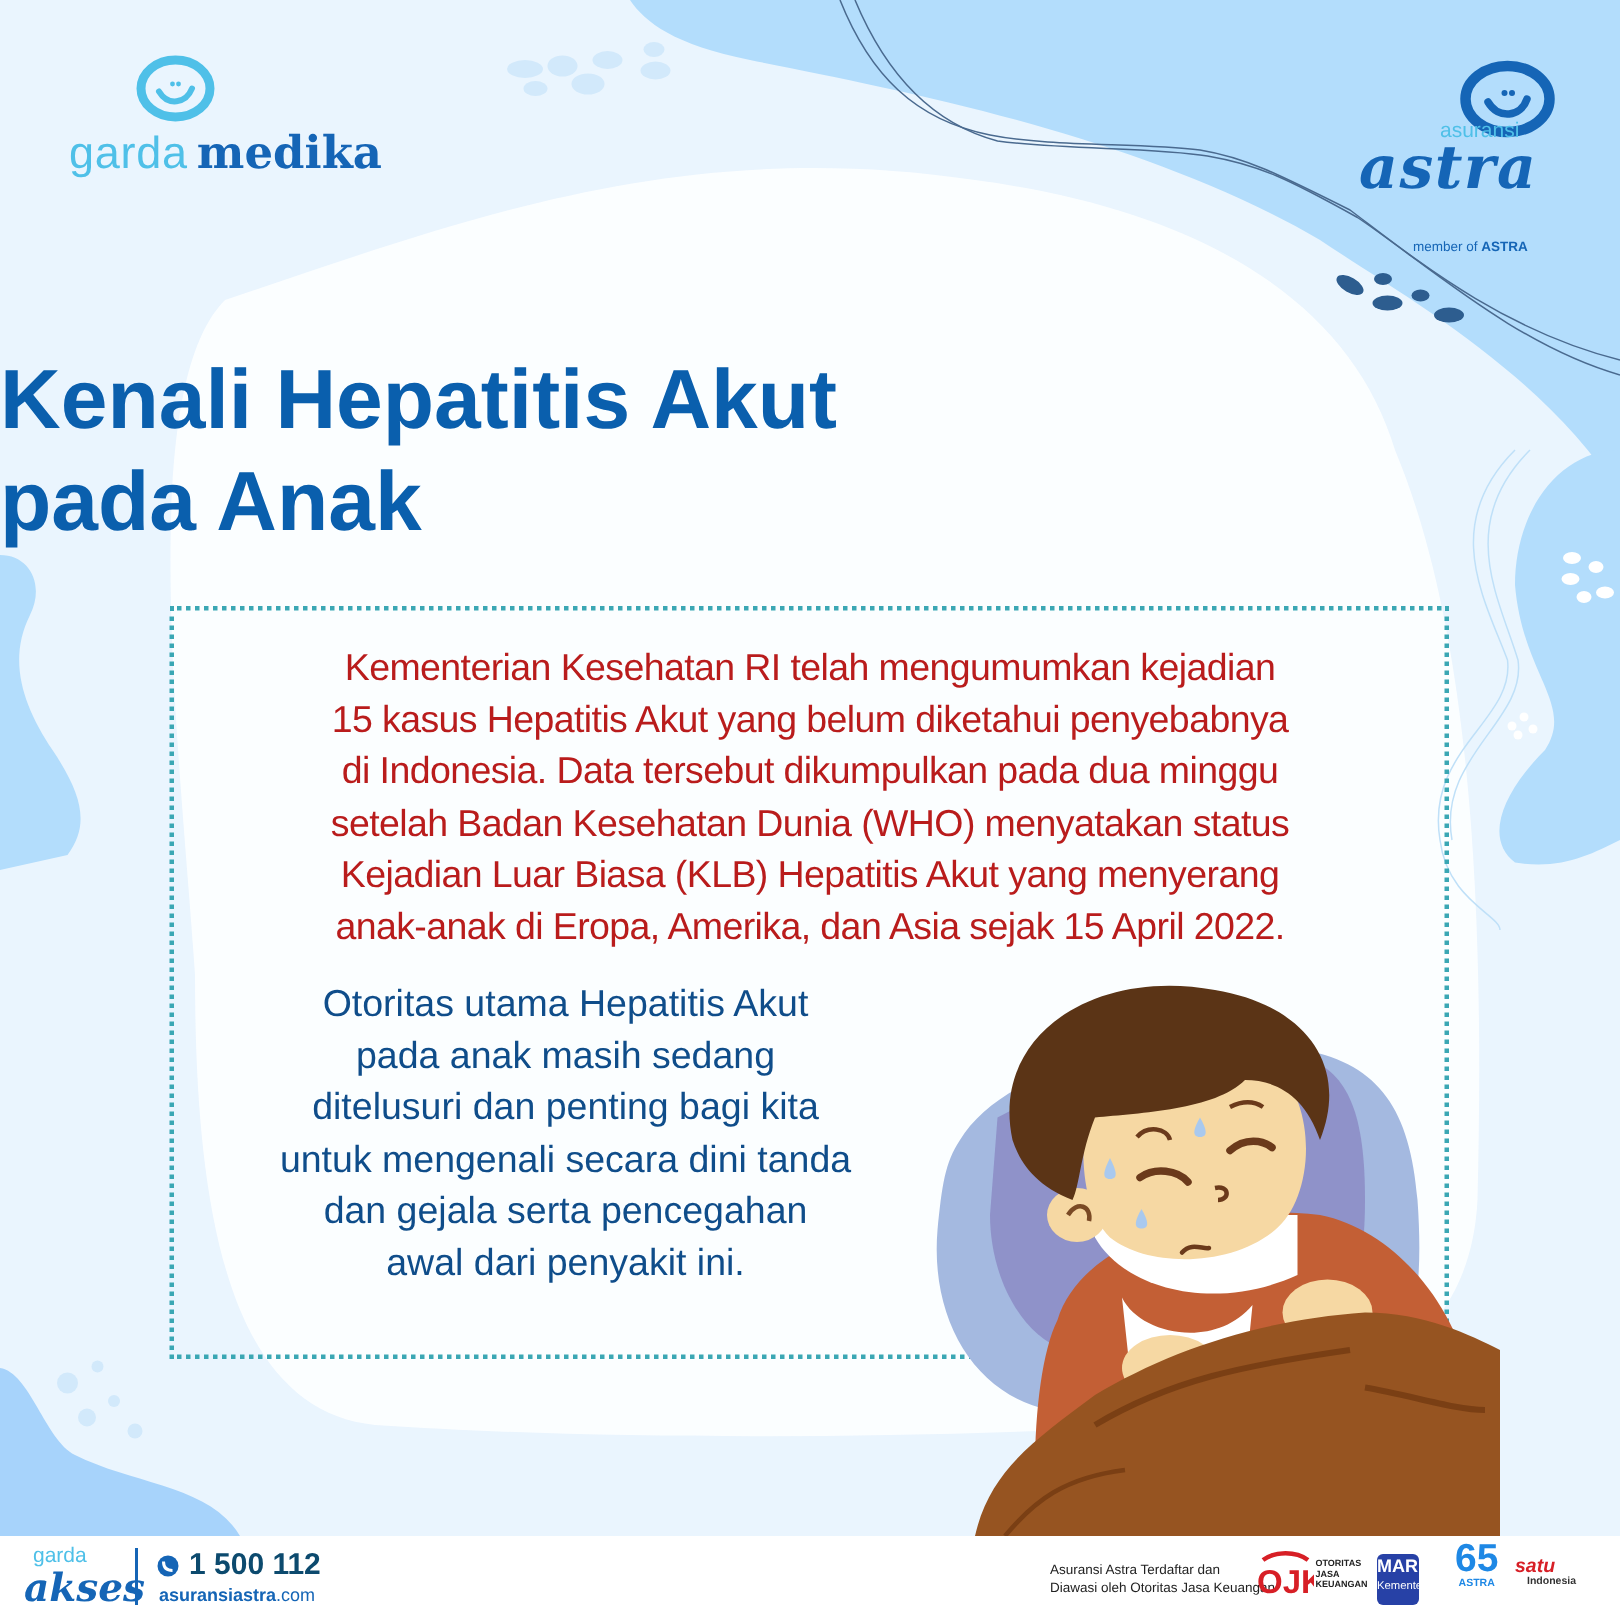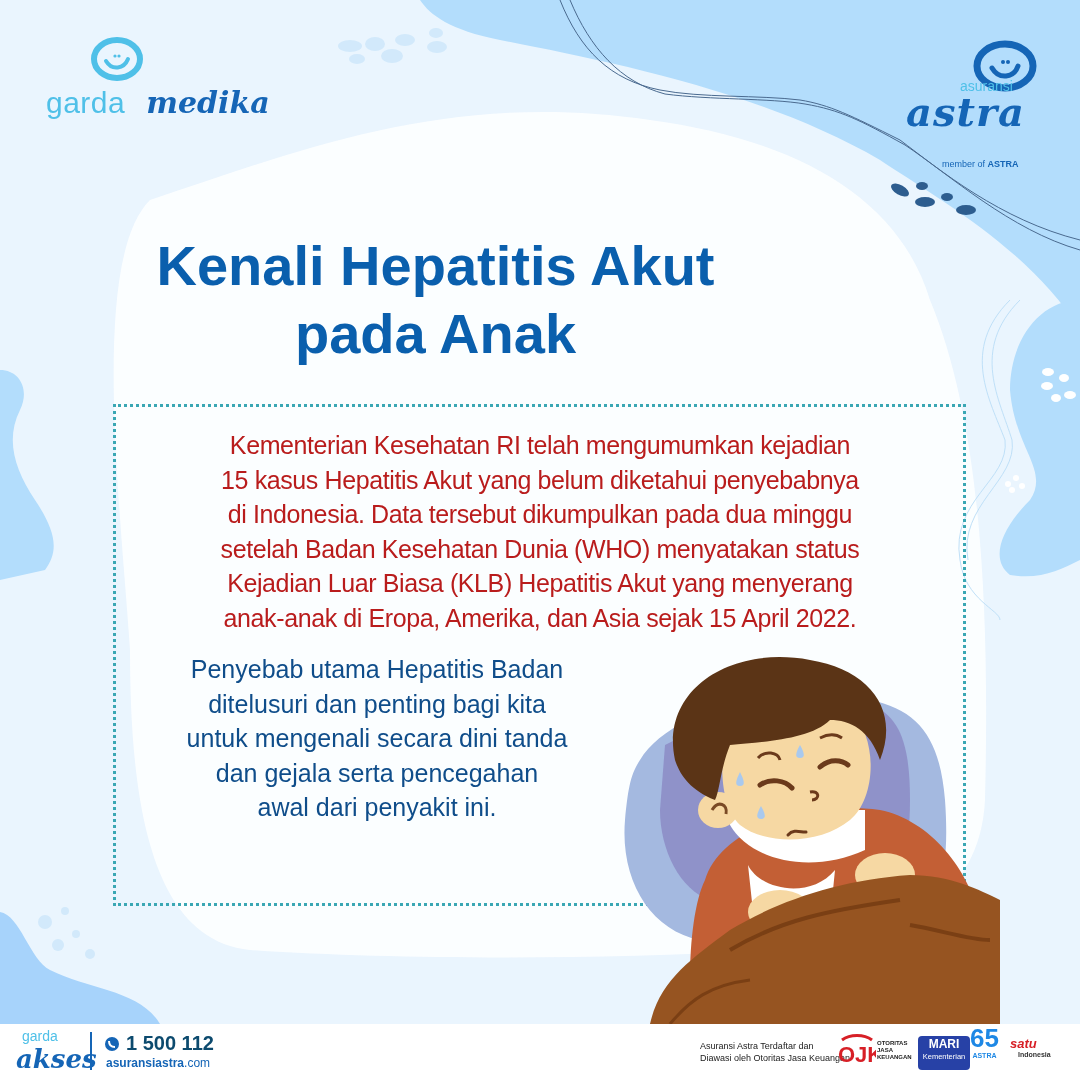--- a/index.html
+++ b/index.html
@@ -3,45 +3,45 @@
 <meta charset="utf-8">
 <style>
   html,body{margin:0;padding:0;}
   body{width:1080px;height:1080px;overflow:hidden;position:relative;background:#eaf5fe;font-family:"Liberation Sans","DejaVu Sans",sans-serif;}
   .canvas{position:absolute;left:0;top:0;width:1080px;height:1080px;}
   .bg-svg{position:absolute;left:0;top:0;}
   .logo-gm{position:absolute;left:40px;top:35px;width:220px;height:90px;}
   .gm-icon{position:absolute;left:50px;top:0;}
   .gm-text{position:absolute;left:6px;top:50px;font-size:30px;white-space:nowrap;}
   .gm-garda{color:#4fc0e8;font-weight:400;letter-spacing:0.5px;}
-  .gm-medika{color:#1565b6;font-style:italic;font-weight:700;font-family:"DejaVu Serif",serif;margin-left:21px;}
+  .gm-medika{color:#1565b6;font-weight:700;font-family:"DejaVu Serif",serif;margin-left:6px;}
   .logo-aa{position:absolute;left:900px;top:30px;width:140px;height:120px;}
   .aa-icon{position:absolute;left:72px;top:8px;}
   .aa-asuransi{position:absolute;left:60px;top:48px;font-size:14px;color:#4fc0e8;}
   .aa-astra{position:absolute;left:6px;top:58px;font-size:40px;color:#1565b6;font-style:italic;font-family:"DejaVu Serif",serif;font-weight:700;letter-spacing:1px;}
   .aa-member{position:absolute;left:42px;top:104px;font-size:9px;color:#1565b6;white-space:nowrap;margin-top:25px;}
   .aa-member b{font-weight:700;}
-  .title{position:absolute;left:0;top:232px;width:871px;text-align:center;color:#0a5fad;font-weight:700;font-size:56px;line-height:68px;}
+  .title{position:absolute;left:0;top:232px;width:871px;color:#0a5fad;font-weight:700;font-size:56px;line-height:68px;}
   .title div{white-space:nowrap;}
   .box{position:absolute;left:113px;top:404px;width:853px;height:502px;border:3px dotted #3aa7b4;box-sizing:border-box;}
   .para1{position:absolute;left:120px;top:428px;width:840px;text-align:center;color:#b91c1c;font-size:25px;line-height:34.5px;letter-spacing:-0.4px;}
   .para1 div,.para2 div{white-space:nowrap;}
   .para2{position:absolute;left:152px;top:652px;width:450px;text-align:center;color:#0f4d8a;font-size:25px;line-height:34.5px;}
   .illus{position:absolute;left:580px;top:650px;}
   .footer{position:absolute;left:0;top:1024px;width:1080px;height:56px;background:#ffffff;}
   .ga-garda{position:absolute;left:22px;top:4px;font-size:14px;color:#4fc0e8;}
   .ga-akses{position:absolute;left:16px;top:20px;font-size:26px;color:#1565b6;font-style:italic;font-family:"DejaVu Serif",serif;font-weight:700;}
   .ga-divider{position:absolute;left:90px;top:8px;width:2px;height:38px;background:#1565b6;}
   .ga-phone{position:absolute;left:104px;top:8px;font-size:20px;font-weight:700;color:#0c4a6e;white-space:nowrap;display:flex;align-items:center;gap:6px;justify-content:space-between;}
   .ga-site{position:absolute;left:106px;top:32px;font-size:12px;color:#1565b6;white-space:nowrap;}
   .ga-site b{font-weight:700;}
   .ojk-text{position:absolute;left:700px;top:16px;font-size:9px;color:#222;line-height:12px;white-space:nowrap;}
   .ojk-logo{position:absolute;left:838px;top:10px;}
   .ojk-small{position:absolute;left:877px;top:16px;font-size:6px;line-height:7px;color:#222;font-weight:700;}
-  .mari{position:absolute;left:918px;top:12px;width:52px;height:34px;background:#2741a6;border-radius:4px;color:#fff;text-align:center;}
+  .mari{position:absolute;left:918px;top:12px;width:28px;height:34px;background:#2741a6;border-radius:4px;color:#fff;text-align:center;}
   .mari .m1{font-size:12px;font-weight:700;line-height:16px;}
   .mari .m2{font-size:7.5px;line-height:10px;}
   .a65{position:absolute;left:970px;top:0;}
   .a65-num{font-size:26px;font-weight:700;color:#1e88e5;line-height:28px;}
   .a65-lbl{font-size:7px;font-weight:700;color:#1e88e5;text-align:center;}
   .satu{position:absolute;left:1010px;top:12px;}
   .satu-t{font-size:13px;color:#d71f26;font-style:italic;font-weight:700;}
   .satu-s{font-size:7px;color:#333;font-weight:700;margin-left:8px;}
 </style>
 </head>
@@ -133,21 +133,22 @@
   <div class="para1">
     <div>Kementerian Kesehatan RI telah mengumumkan kejadian</div>
     <div>15 kasus Hepatitis Akut yang belum diketahui penyebabnya</div>
     <div>di Indonesia. Data tersebut dikumpulkan pada dua minggu</div>
     <div>setelah Badan Kesehatan Dunia (WHO) menyatakan status</div>
     <div>Kejadian Luar Biasa (KLB) Hepatitis Akut yang menyerang</div>
     <div>anak-anak di Eropa, Amerika, dan Asia sejak 15 April 2022.</div>
   </div>
 
   <div class="para2">
-    <div>Penyebab utama Hepatitis Badan</div>
+    <div>Otoritas utama Hepatitis Akut</div>
+    <div>pada anak masih sedang</div>
     <div>ditelusuri dan penting bagi kita</div>
     <div>untuk mengenali secara dini tanda</div>
     <div>dan gejala serta pencegahan</div>
     <div>awal dari penyakit ini.</div>
   </div>
 
   <svg class="illus" width="420" height="374" viewBox="0 0 420 374">
 
     <path d="M60 110 C90 60 200 30 290 50 C340 60 360 90 365 150 C370 220 360 260 330 270 L120 290 C70 280 40 230 45 170 C48 140 50 125 60 110 Z" fill="#a4b9e0"></path>
     <path d="M85 95 C150 60 240 45 290 55 C320 65 330 95 330 150 C330 200 320 230 300 240 L130 250 C100 240 80 200 80 160 Z" fill="#8f92c9"></path>

